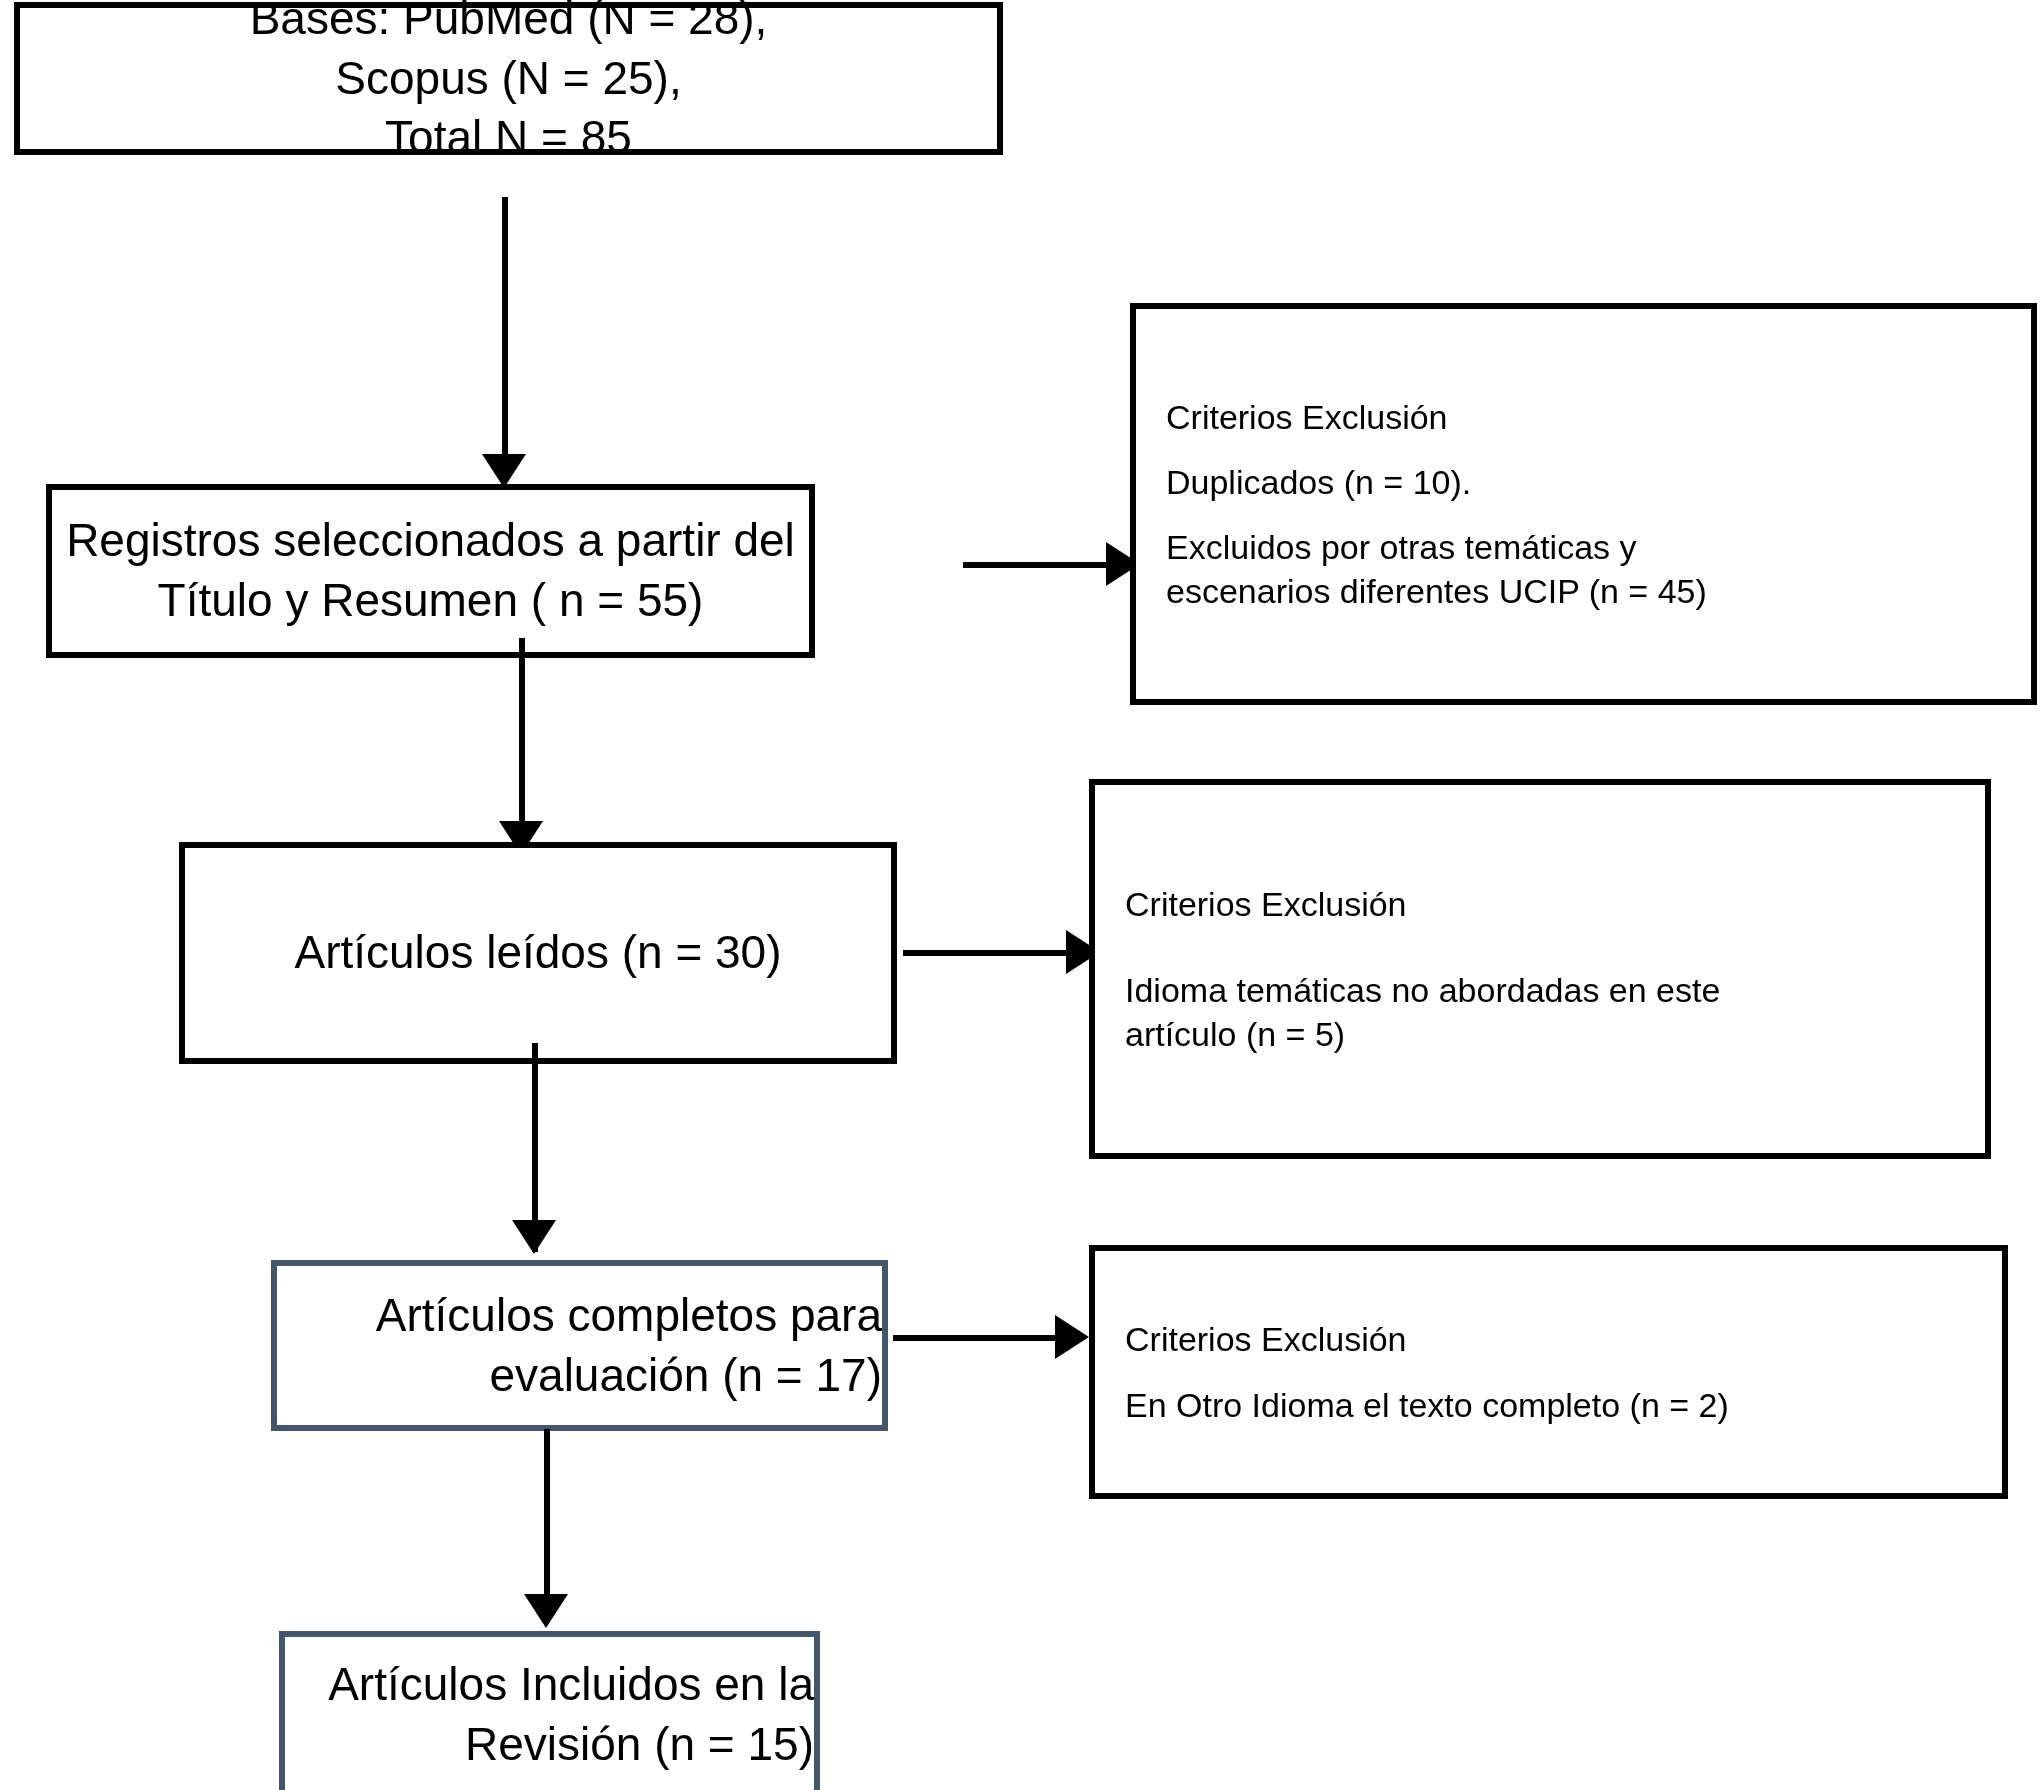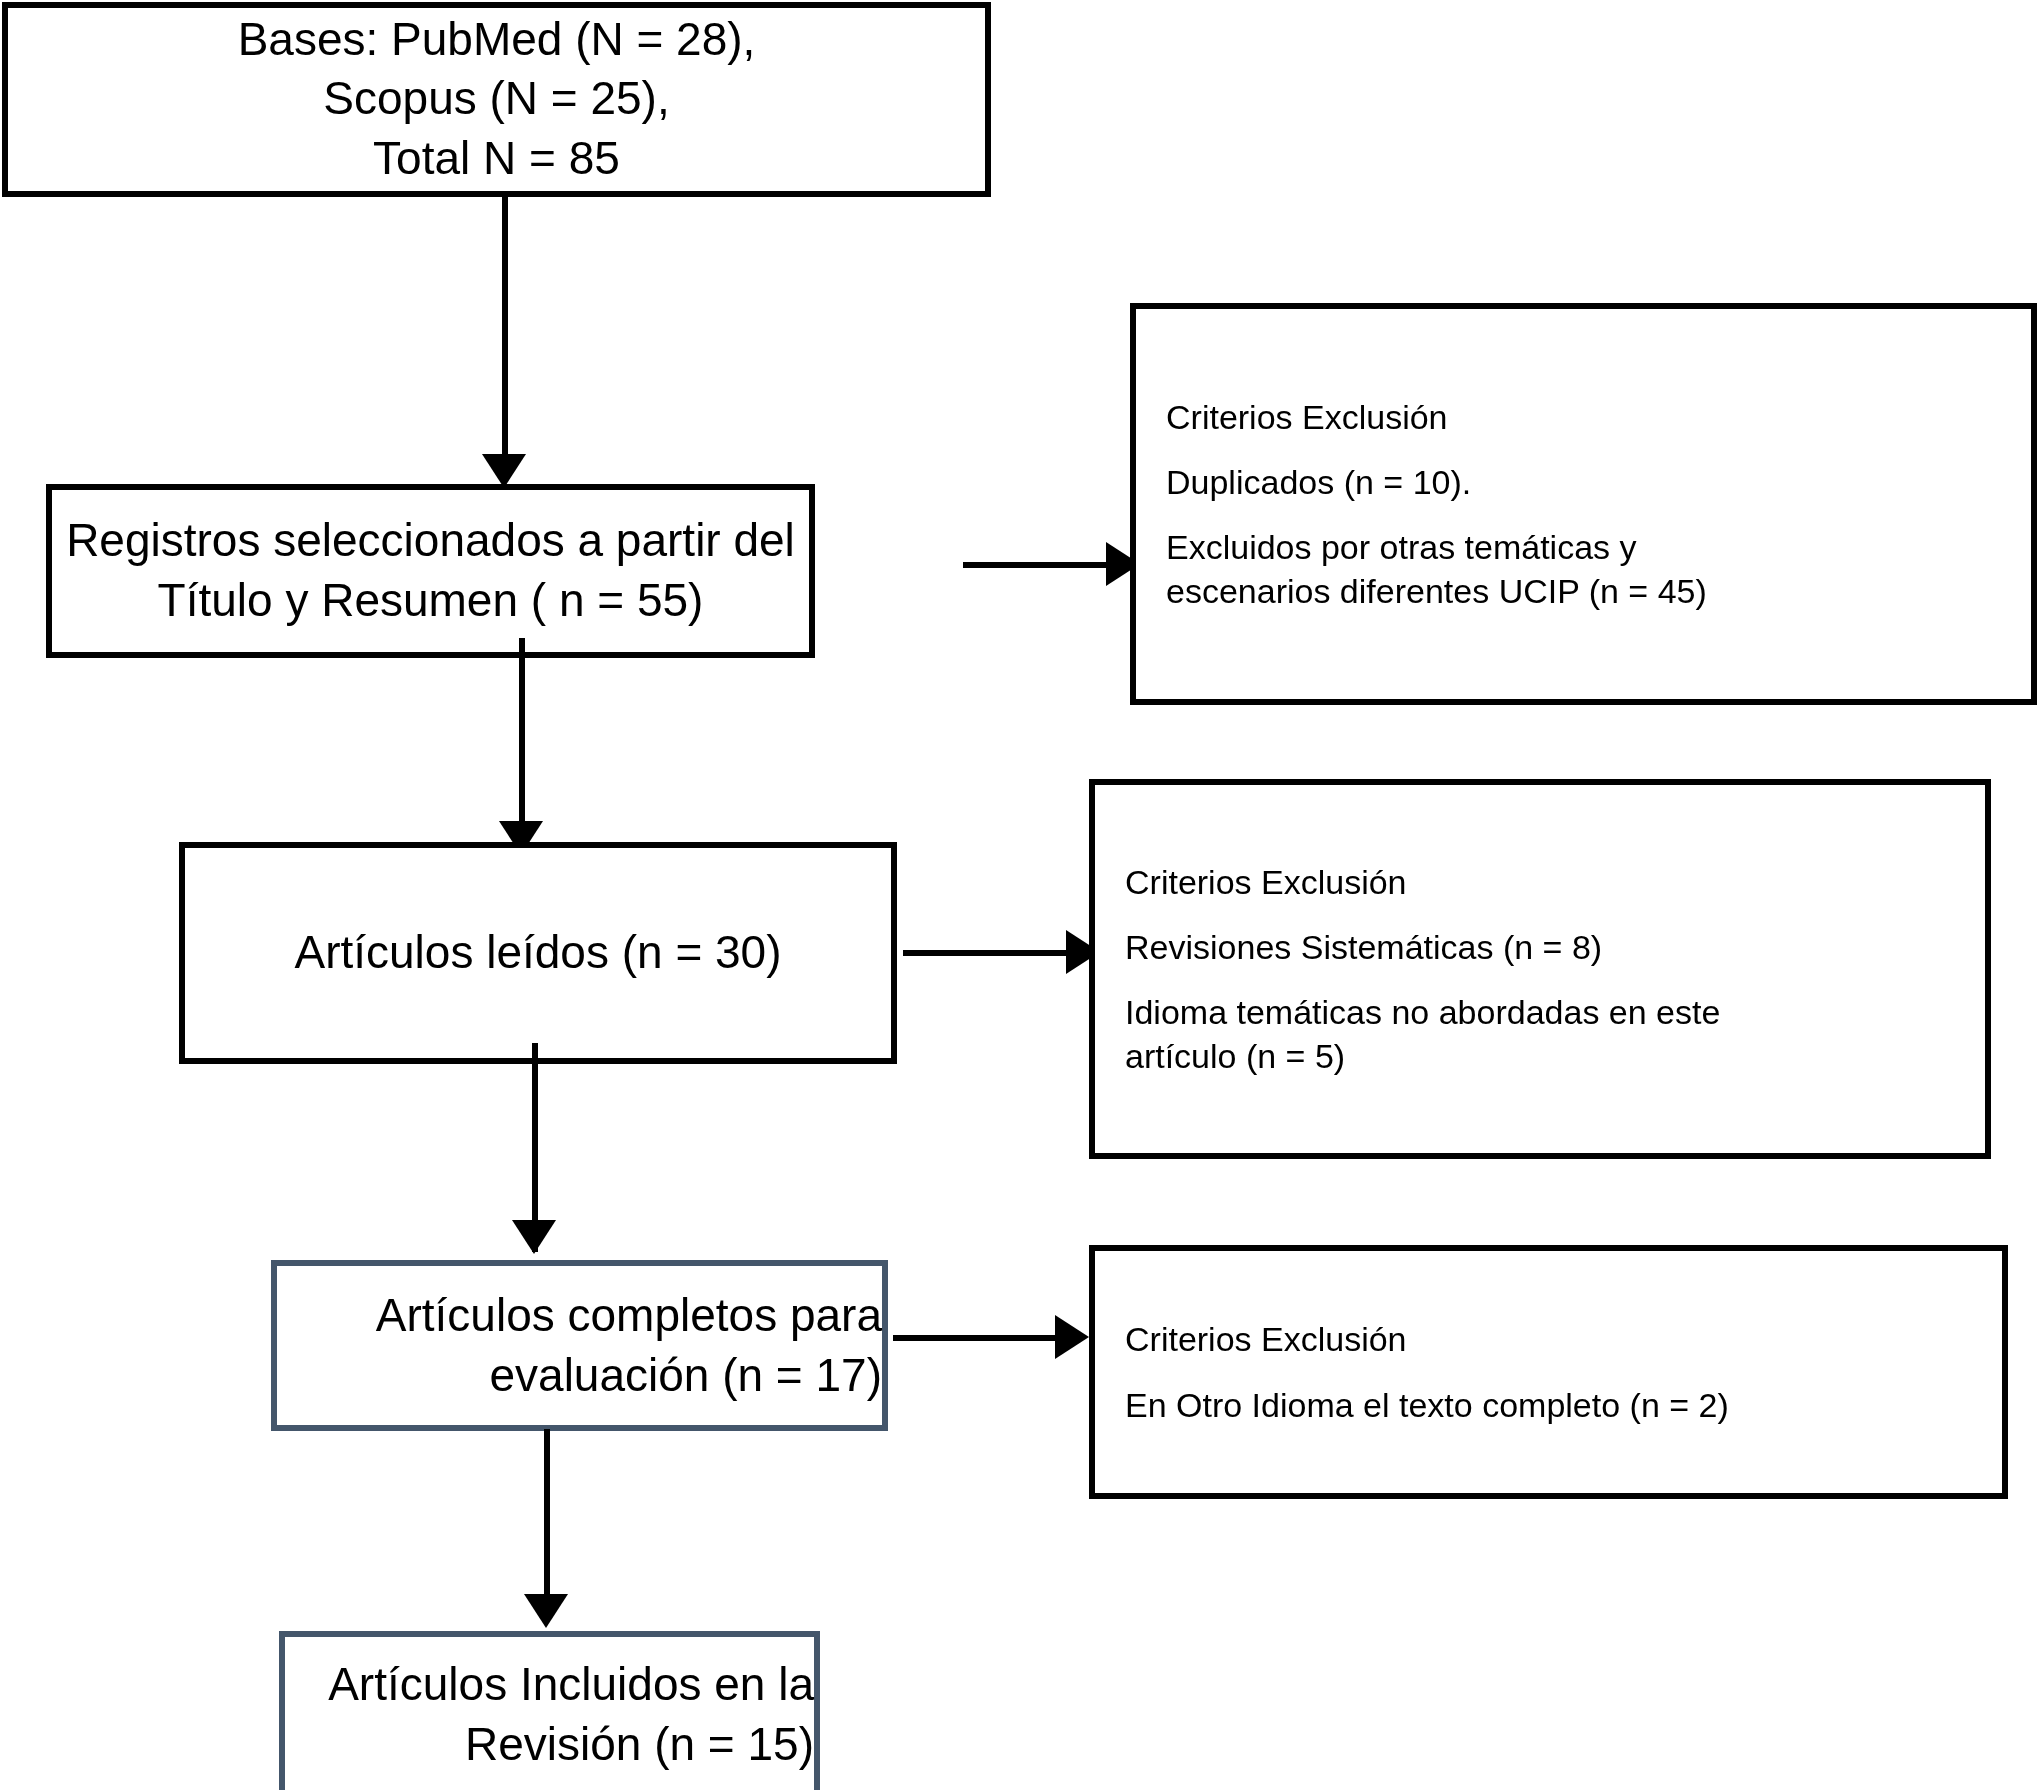--- a/index.html
+++ b/index.html
@@ -81,21 +81,21 @@
     border-top: 22.6px solid transparent;
     border-bottom: 22.6px solid transparent;
     border-left: 34px solid #000000;
   }
 </style>
 </head>
 <body>
 
 <div id="canvas">
 
-  <div class="node black centered t-main" style="left:2px; top:1.9px; width:989px; height:195px;">
+  <div class="node black centered t-main" style="left:14px; top:1.9px; width:989px; height:153px;">
     <span class="line">Bases: PubMed (N = 28),</span>
     <span class="line">Scopus (N = 25),</span>
     <span class="line">Total N = 85</span>
   </div>
 
   <div class="vline" style="left:502px; top:197px; height:270px;"></div>
   <div class="arrow-down" style="left:482px; top:454px;"></div>
 
   <div class="node black centered t-main" style="left:46px; top:484px; width:769px; height:174px;">
     <span class="line">Registros seleccionados a partir del</span>
@@ -123,21 +123,20 @@
 
   <div class="hline" style="left:903px; top:950px; width:179px;"></div>
   <div class="arrow-right" style="left:1066px; top:930px;"></div>
 
   <div class="vline" style="left:532px; top:1043px; height:209px;"></div>
   <div class="arrow-down" style="left:512px; top:1220px;"></div>
 
   <div class="node black lefty t-excl" style="left:1089px; top:779px; width:902px; height:380px;">
     <span class="line">Criterios Exclusión</span>
     <span class="gap-line"></span>
-    <span class="line">Revisiones Sistemáticas (n = 8)</span>
     <span class="gap-line"></span>
     <span class="line">Idioma temáticas no abordadas en este</span>
     <span class="line">artículo (n = 5)</span>
   </div>
 
   <div class="node slate centered t-main" style="left:271px; top:1260px; width:617px; height:171px;">
     <span class="line">Artículos completos para</span>
     <span class="line">evaluación (n = 17)</span>
   </div>
 

